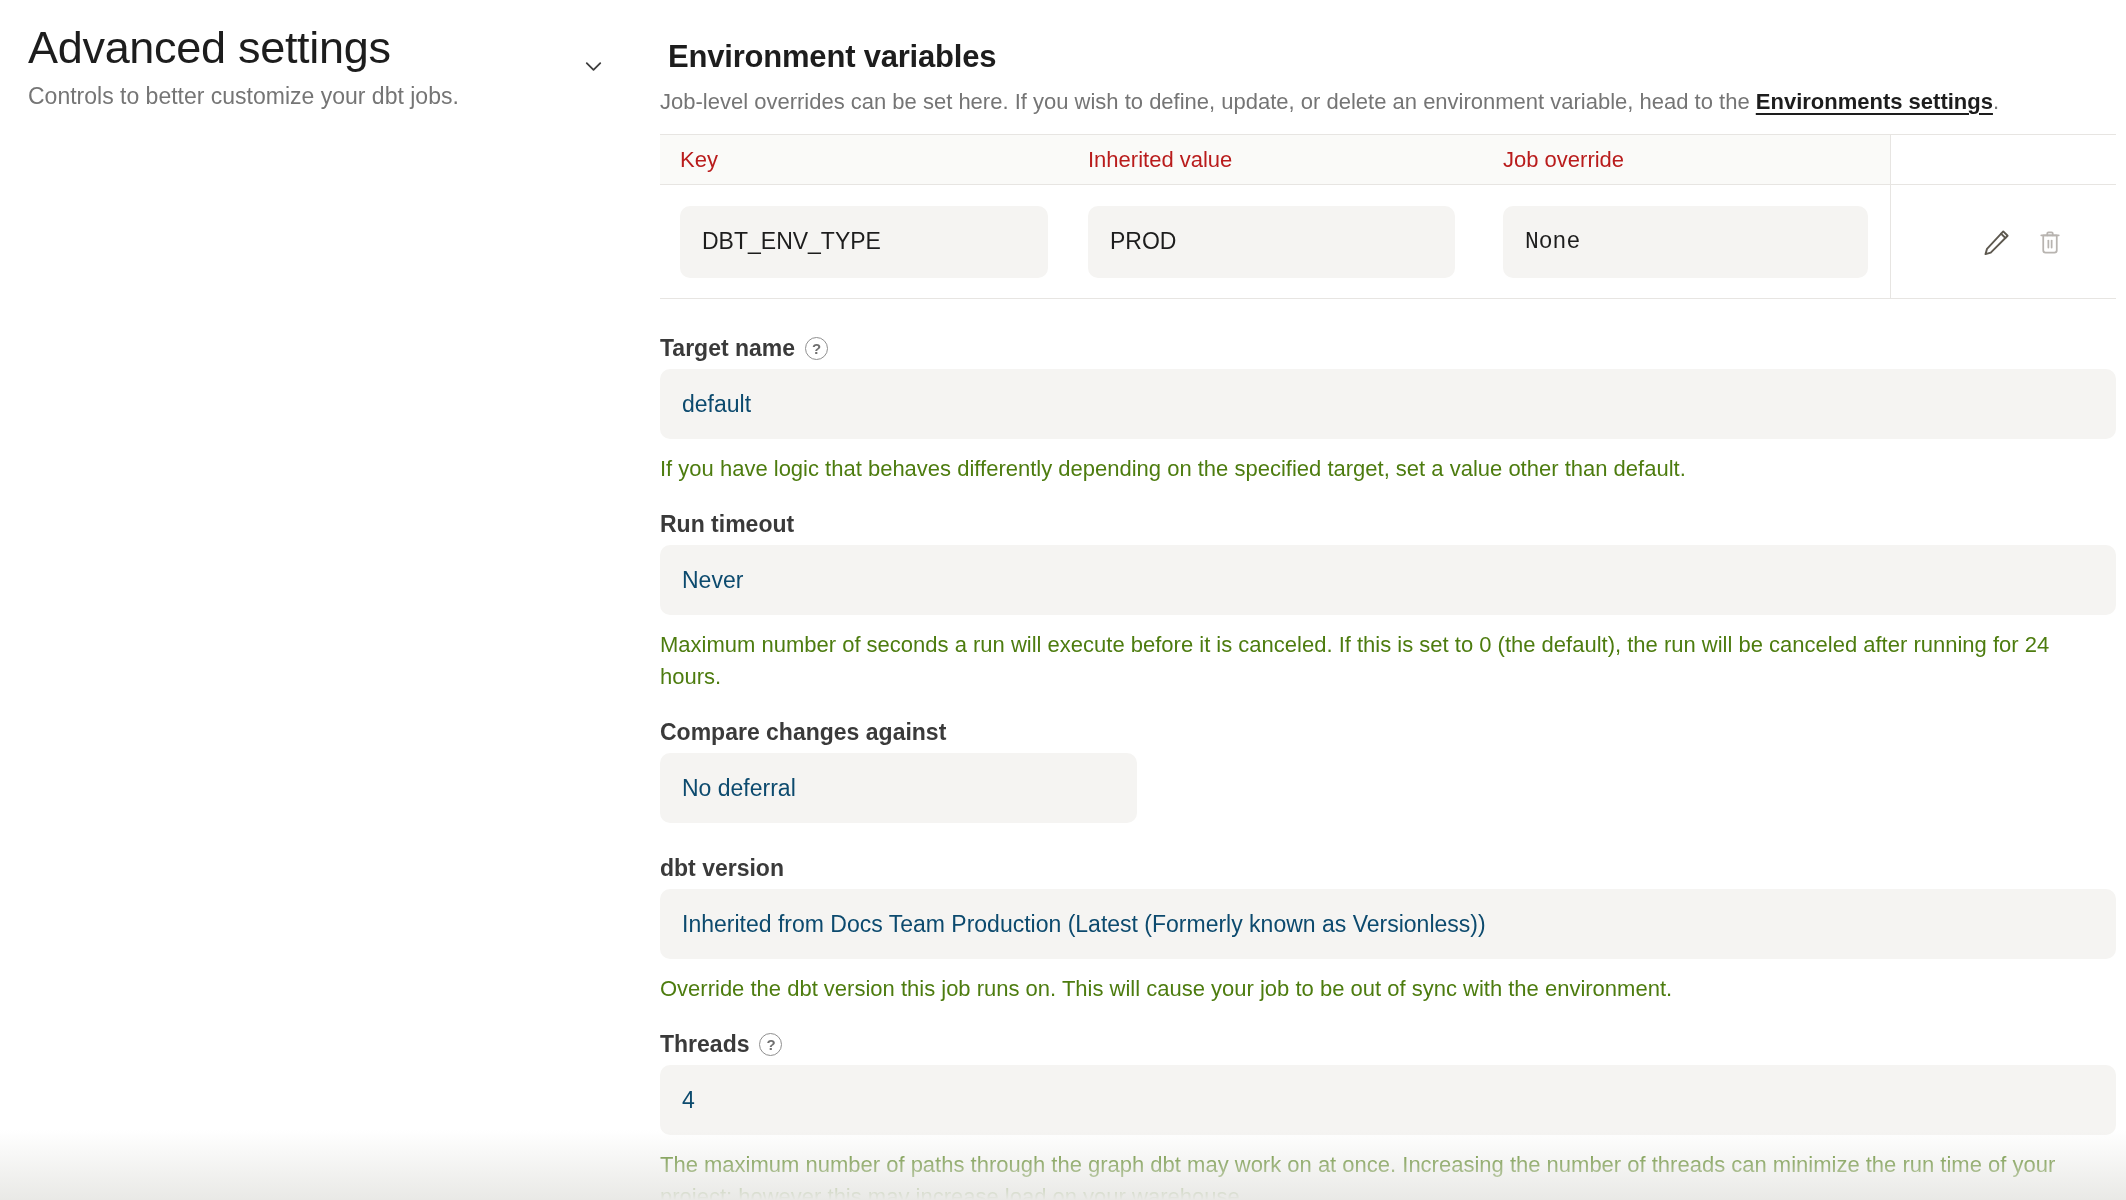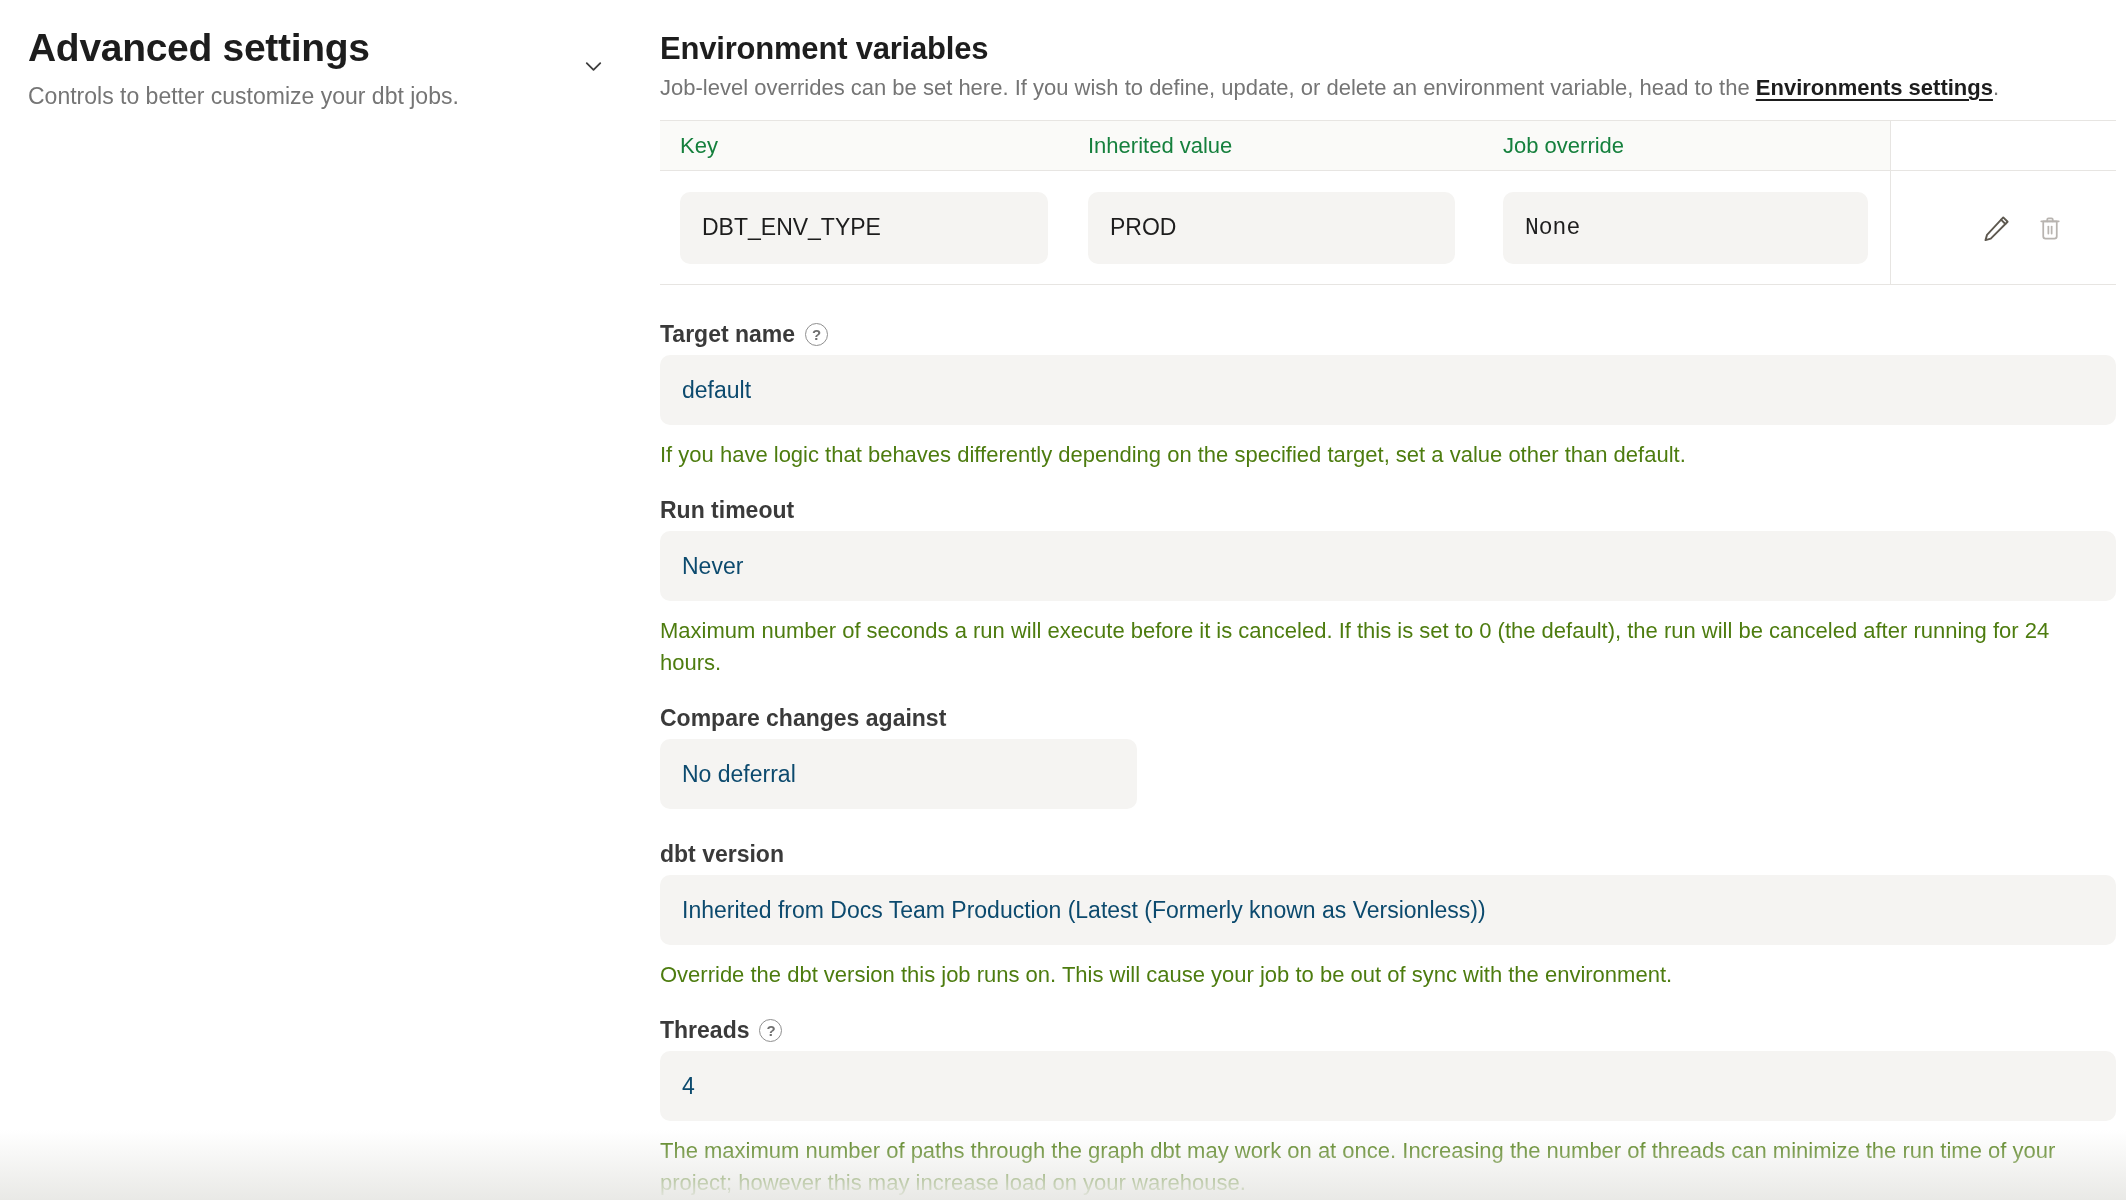--- a/index.html
+++ b/index.html
@@ -12,54 +12,54 @@
     position:relative;
   }
   .page{display:flex;width:2126px;}
 
   
   .left{
     flex:0 0 660px;box-sizing:border-box;
     padding:26px 0 0 28px;position:relative;
   }
   .left-title{
-    font-size:39px;line-height:44px;font-weight:700;
+    font-size:45px;line-height:44px;font-weight:400;
     color:#1d1d1d;margin:0;letter-spacing:-0.3px;
   }
   .left-sub{
     font-size:23px;line-height:32px;color:#757575;margin:10px 0 0;
   }
   .collapse{
     position:absolute;top:52px;left:579px;
     width:28px;height:28px;display:flex;align-items:center;justify-content:center;
     cursor:pointer;background:none;border:none;padding:0;
   }
 
   
   .right{flex:1;box-sizing:border-box;padding:28px 10px 0 0;}
   .ev-heading{
     font-size:31px;line-height:42px;font-weight:700;color:#1d1d1d;
-    margin:0;letter-spacing:-0.2px;
+    margin:8px;letter-spacing:-0.2px;
   }
   .ev-desc{
     font-size:22px;line-height:32px;color:#757575;margin-top:2px;white-space:nowrap;
   }
   .ev-desc .link{
     color:#1d1d1d;font-weight:700;text-decoration:underline;
     text-underline-offset:4px;cursor:pointer;
   }
 
   
   .ev-table{
     margin-top:16px;
     border-top:1px solid #e7e5e2;border-bottom:1px solid #e7e5e2;
   }
   .ev-head{
     display:flex;align-items:stretch;height:50px;
-    font-size:22px;color:#15803d;
+    font-size:22px;color:#b91c1c;
   }
   .ev-head .hcell{
     display:flex;align-items:center;background:#fafaf8;
     border-bottom:1px solid #e7e5e2;box-sizing:border-box;
   }
   .hc1{width:428px;padding-left:20px;}
   .hc2{width:415px;}
   .hc3{width:387px;text-align:center;}
   .hactions{flex:1;background:#ffffff !important;border-left:1px solid #e7e5e2;}
   .ev-row{display:flex;align-items:center;height:113px;}

